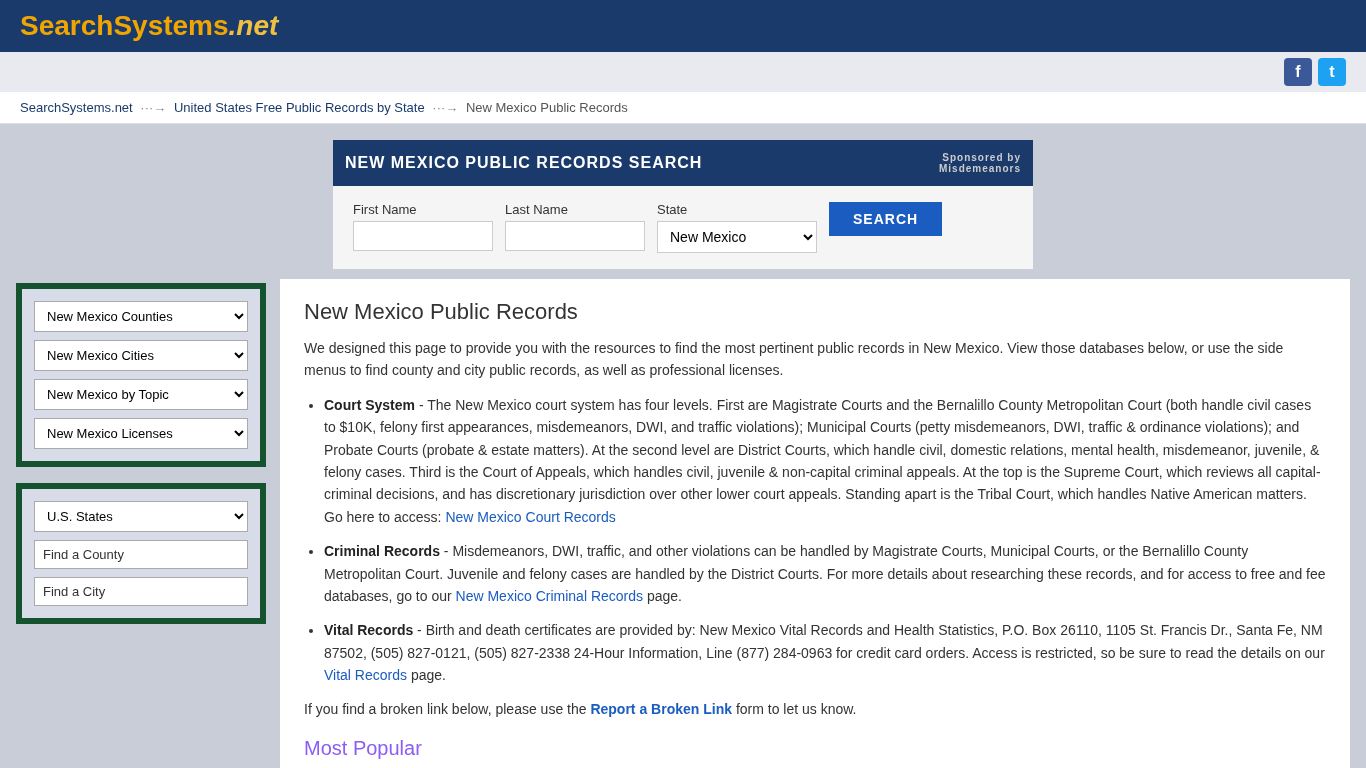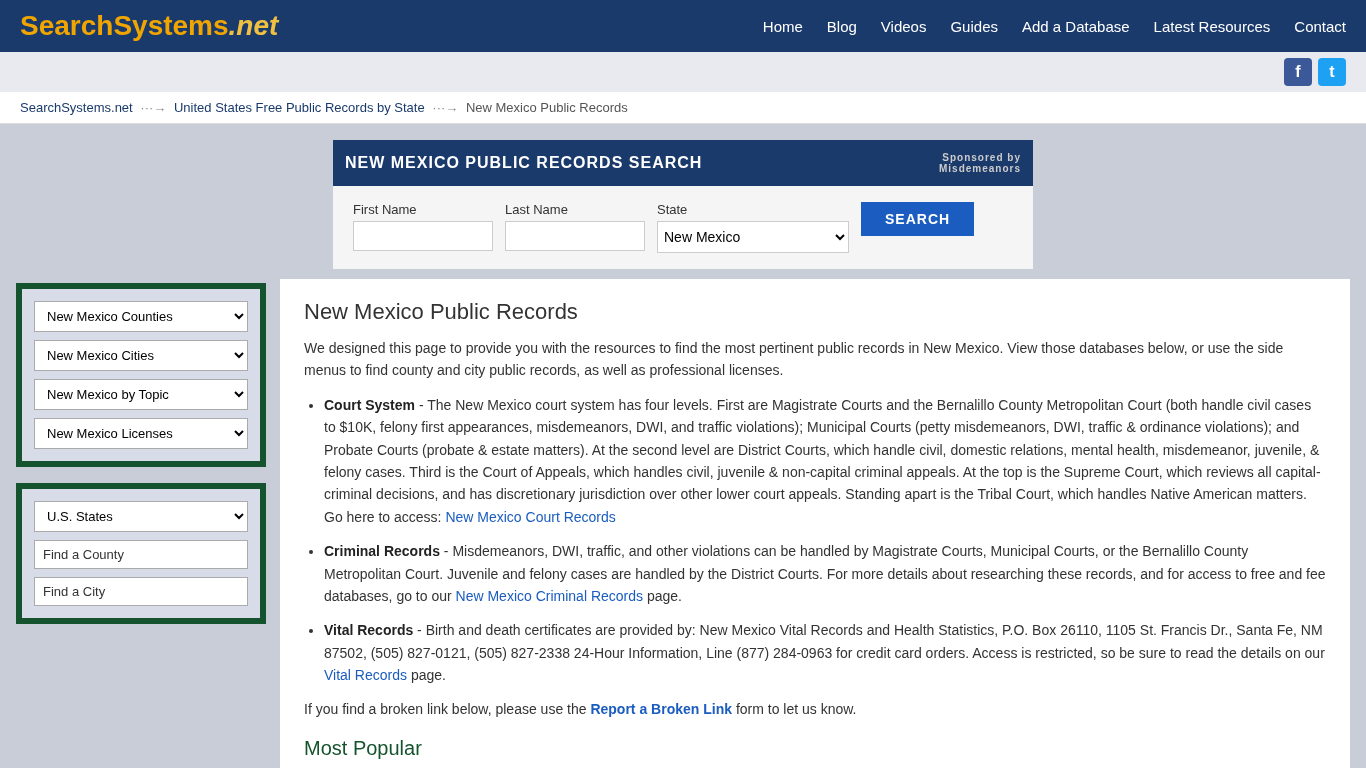--- a/index.html
+++ b/index.html
@@ -99,24 +99,24 @@
     .form-group { display: flex; flex-direction: column; gap: 4px; }
     .form-group label { font-size: 13px; color: #333; }
     .form-group input {
       padding: 6px 8px;
       border: 1px solid #ccc;
       font-size: 14px;
       width: 140px;
       background: white;
     }
     .form-group select {
-      padding: 6px 2px;
+      padding: 6px 8px;
       border: 1px solid #ccc;
       font-size: 14px;
-      width: 192px;
+      width: 160px;
       background: white;
     }
     #search-btn {
       background: #1a5cbf;
       color: white;
       border: none;
       padding: 8px 24px;
       font-size: 14px;
       font-weight: bold;
       cursor: pointer;
@@ -197,48 +197,39 @@
     #right-content ul li {
       margin-bottom: 12px;
       font-size: 14px;
       color: #333;
       line-height: 1.6;
     }
     #right-content ul li strong { color: #222; }
     #right-content a { color: #1a5cbf; text-decoration: none; }
     #right-content h2 {
       font-size: 20px;
-      color: #14532d;
+      color: #8b5cf6;
       margin-top: 16px;
       margin-bottom: 8px;
       font-weight: normal;
     }
     .bold-link { font-weight: bold; }
 
     .search-widget-wrapper {
       padding: 16px 16px 0 16px;
       background: #c8cdd8;
     }
   </style>
 </head>
 <body>
 
 <div id="header">
   <div id="logo">
     <span>SearchSystems</span><span class="net">.net</span>
   </div>
-  <nav>
-    <a href="#">Home</a>
-    <a href="#">Blog</a>
-    <a href="#">Videos</a>
-    <a href="#">Guides</a>
-    <a href="#">Add a Database</a>
-    <a href="#">Latest Resources</a>
-    <a href="#">Contact</a>
-  </nav>
 </div>
 
 <div id="social-bar">
   <div class="social-icon fb-icon">f</div>
   <div class="social-icon tw-icon">t</div>
 </div>
 
 <div id="breadcrumb-bar">
   <a href="#">SearchSystems.net</a>
   <span class="bc-arrow"> ···→ </span>

